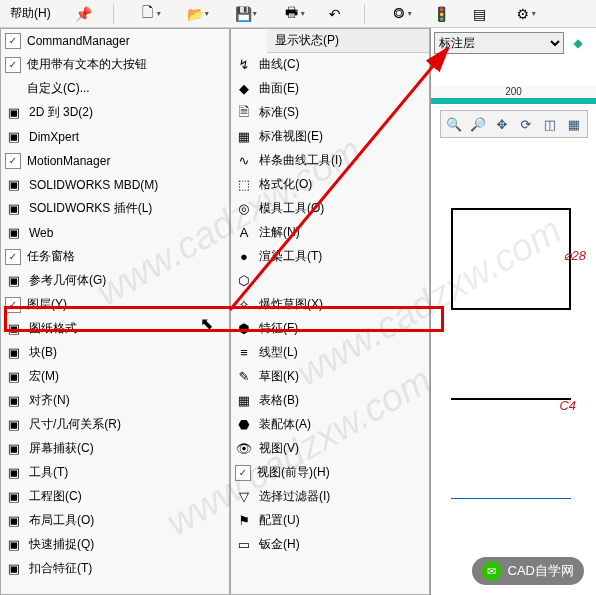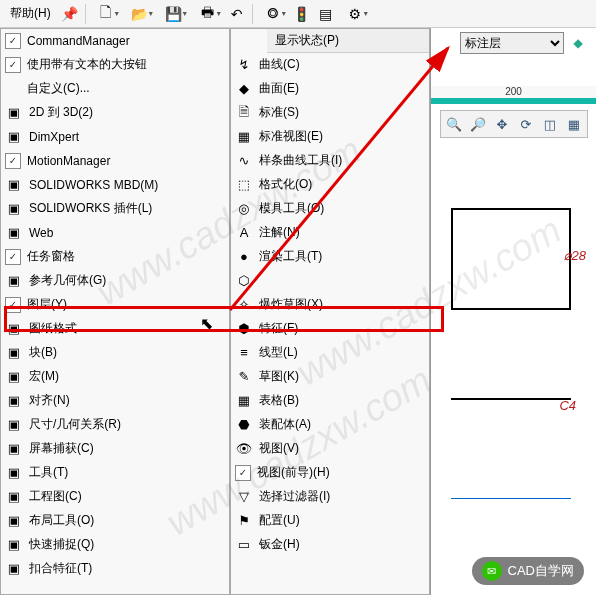--- a/index.html
+++ b/index.html
@@ -12,21 +12,21 @@
     overflow: hidden;
     position: relative;
   }
   .topbar {
     display: flex;
     align-items: center;
     height: 28px;
     background: #f5f5f5;
     border-bottom: 1px solid #ccc;
     padding: 10px 4px;
-    gap: 2px;
+    gap: 16px;
   }
   .topbar .help { padding: 0 6px; }
   .tb-icon {
     width: 22px; height: 22px;
     display: flex; align-items: center; justify-content: center;
     border: 1px solid transparent;
     font-size: 14px;
   }
   .tb-icon.split { width: 32px; position: relative; }
   .tb-icon.split::after {
@@ -86,21 +86,21 @@
   }
   .hl1 { left: 4px; top: 306px; width: 440px; height: 26px; }
   
   .layer-combo {
     position: absolute;
     right: 8px; top: 32px;
     display: flex; align-items: center; gap: 4px;
     z-index: 5;
   }
   .layer-combo select {
-    width: 104px; height: 22px;
+    width: 130px; height: 22px;
     font-family: inherit; font-size: 12px;
     border: 1px solid #888;
   }
   .layer-combo .licon {
     width: 20px; height: 20px;
     display: flex; align-items: center; justify-content: center;
     color: #2a8;
   }
   
   .drawing-area {

